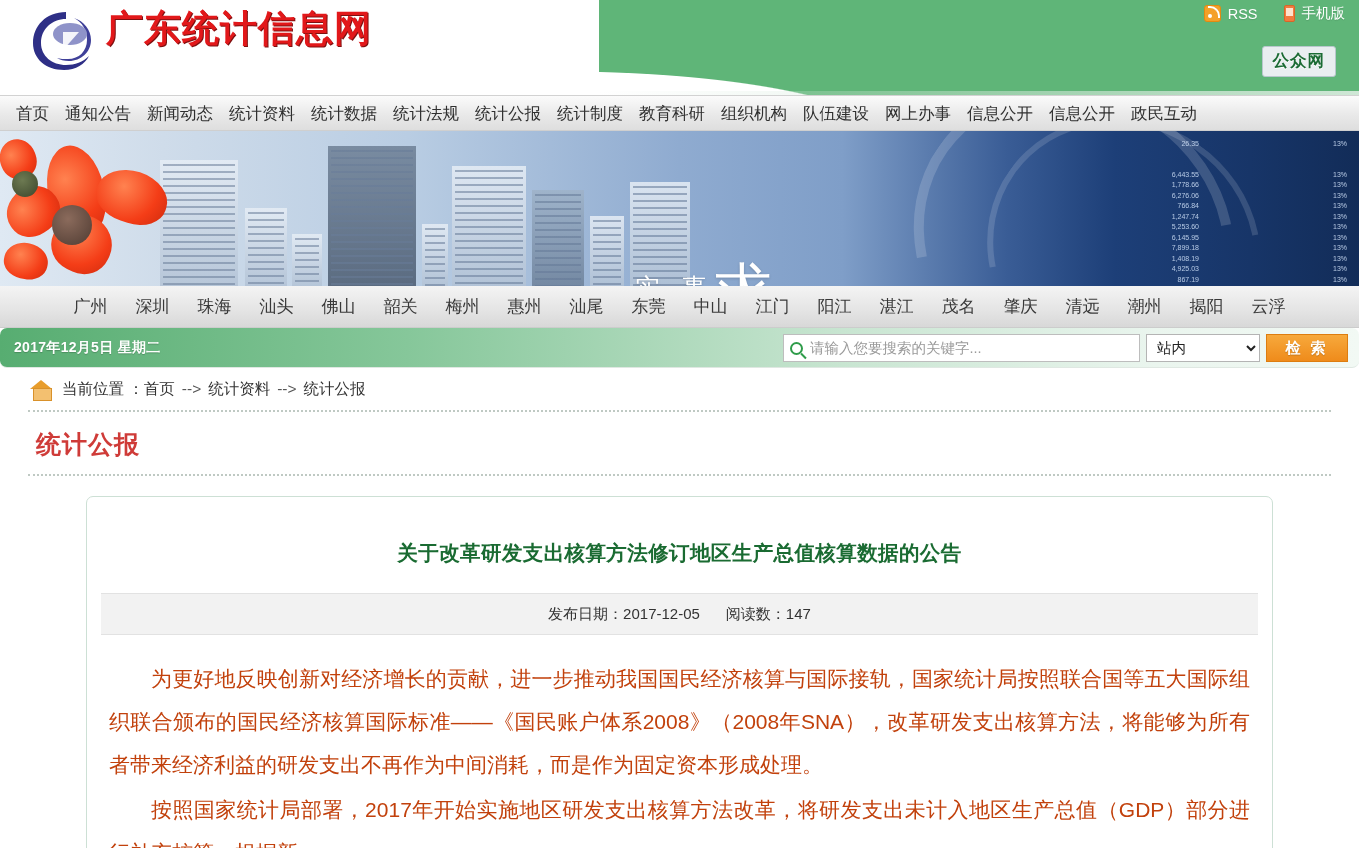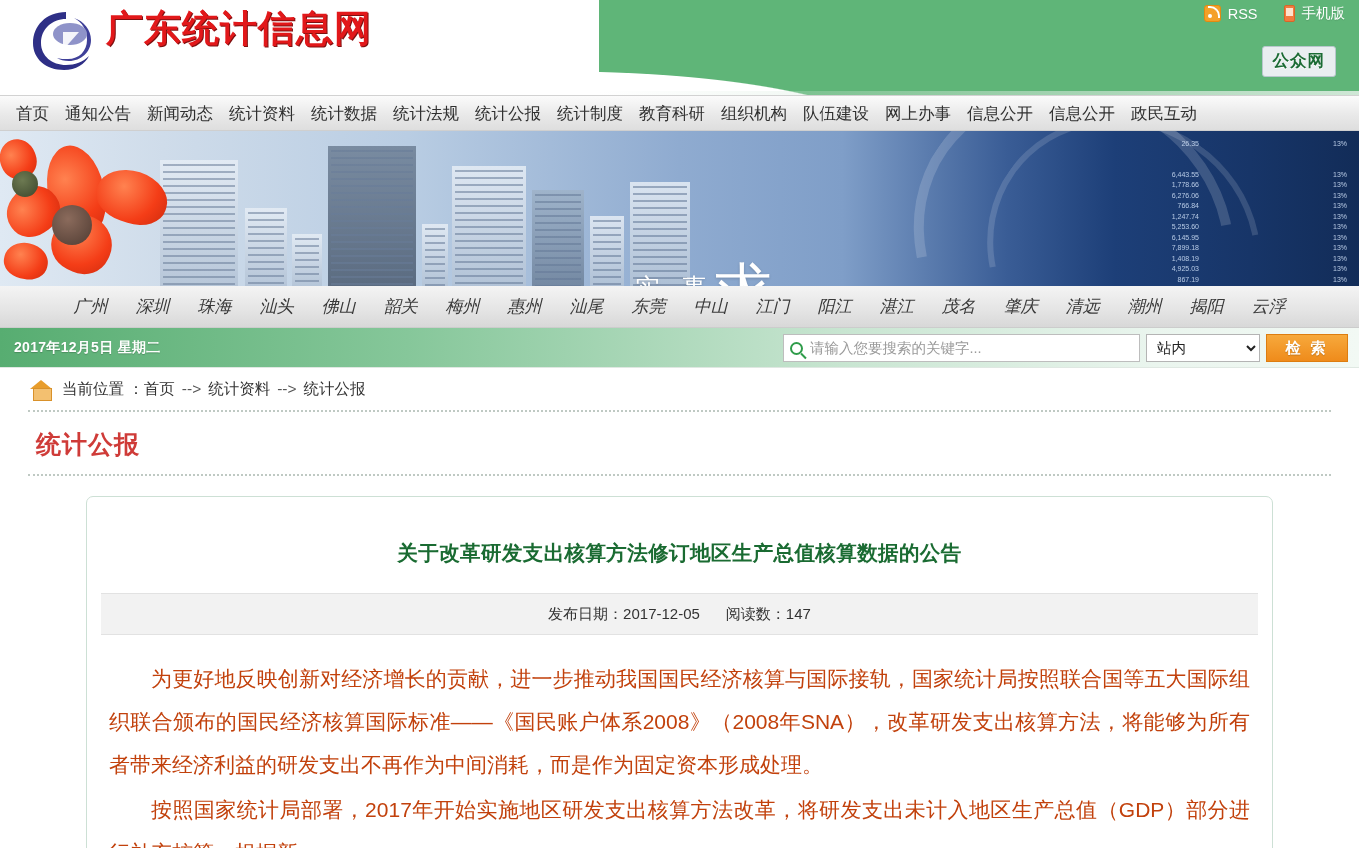--- a/index.html
+++ b/index.html
@@ -181,34 +181,34 @@
     transform: rotate(35deg);
   }
 
   
   .citybar {
     height: 42px;
     background: linear-gradient(#f4f4f4, #e4e4e4 60%, #d8d8d8);
     border-bottom: 1px solid #cccccc;
     display: flex; align-items: center; justify-content: center;
     gap: 0px;
-    font-style: italic;
   }
   .city-item {
     font-size: 17px; color: #383838;
     padding: 0 14px; cursor: pointer; white-space: nowrap;
   }
 
   
   .searchbar {
     position: relative;
     height: 40px;
     background: linear-gradient(to right, #57ad71 0%, #86c79a 30%, #c8e5d1 62%, #eaf5ee 85%, #f2f9f4 100%);
     display: flex; align-items: center;
     border-bottom: 1px solid #dfe8e2;
+    border-radius: 7px;
   }
   .date-text {
     margin-left: 14px;
     color: #ffffff; font-size: 14px; font-weight: bold;
     text-shadow: 0 1px 1px rgba(0,0,0,.2);
     letter-spacing: .3px;
   }
   .search-wrap {
     position: absolute; right: 11px; top: 6px;
     display: flex; align-items: center; gap: 6px;

